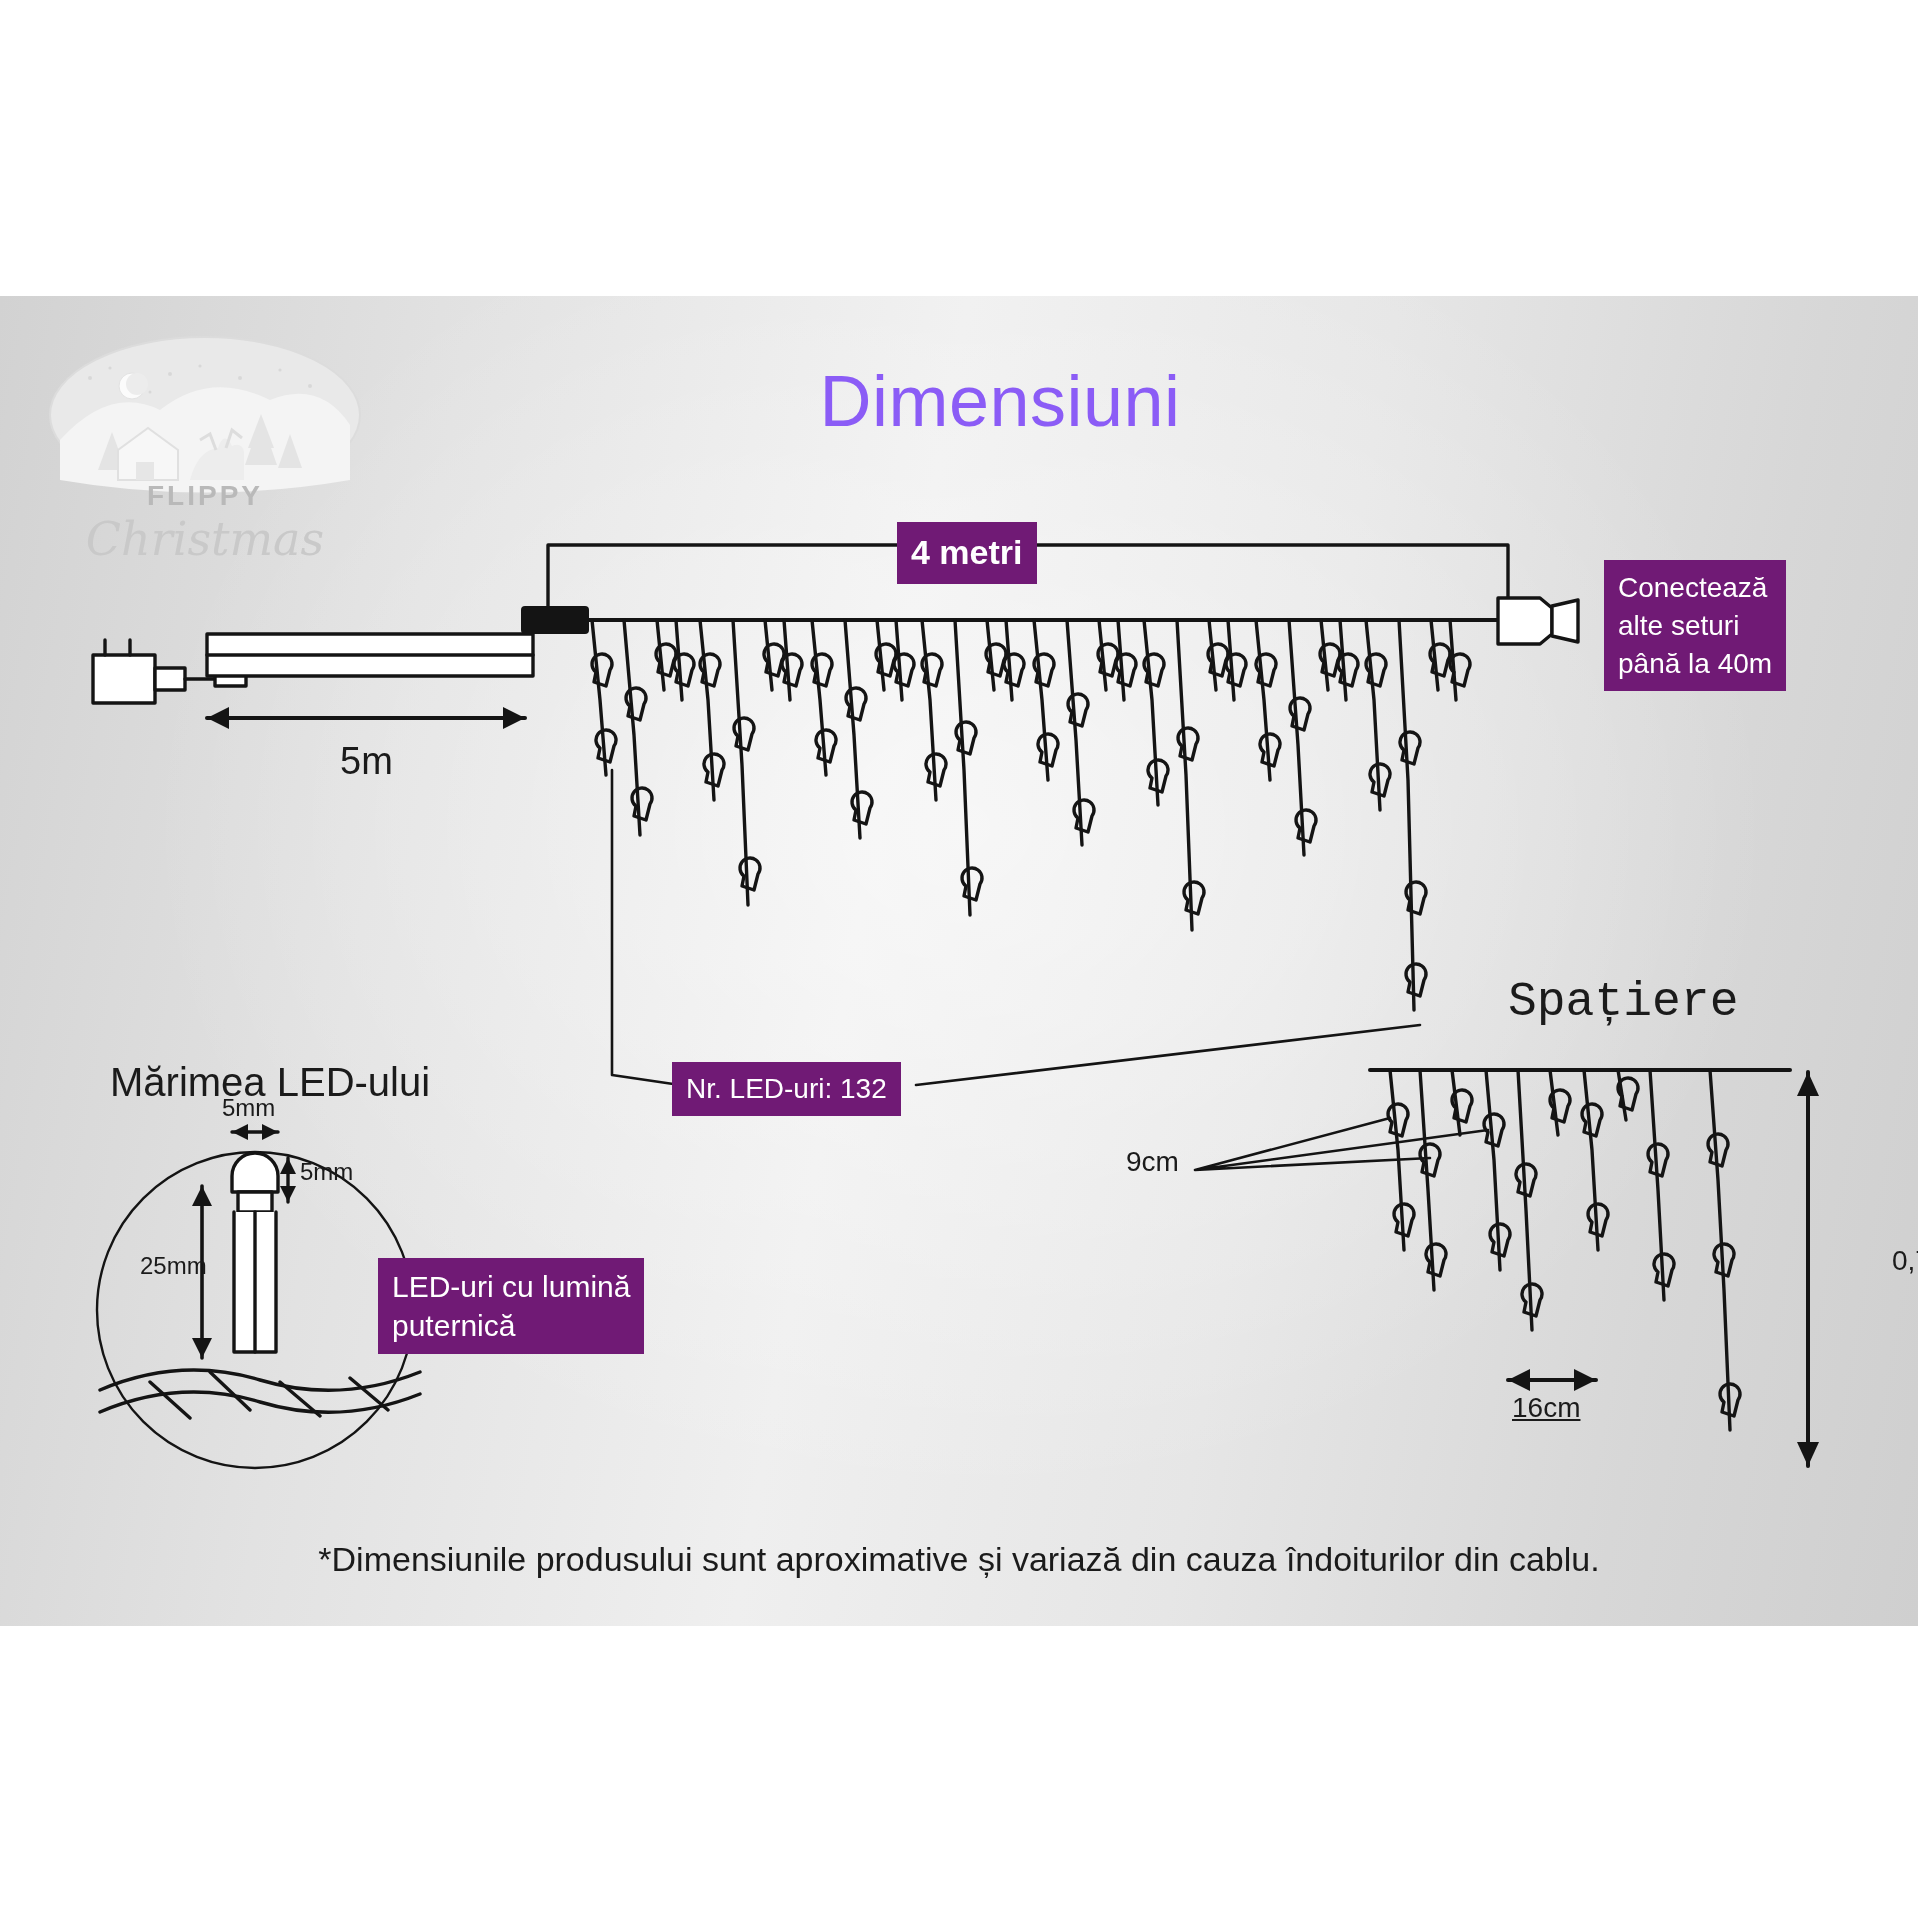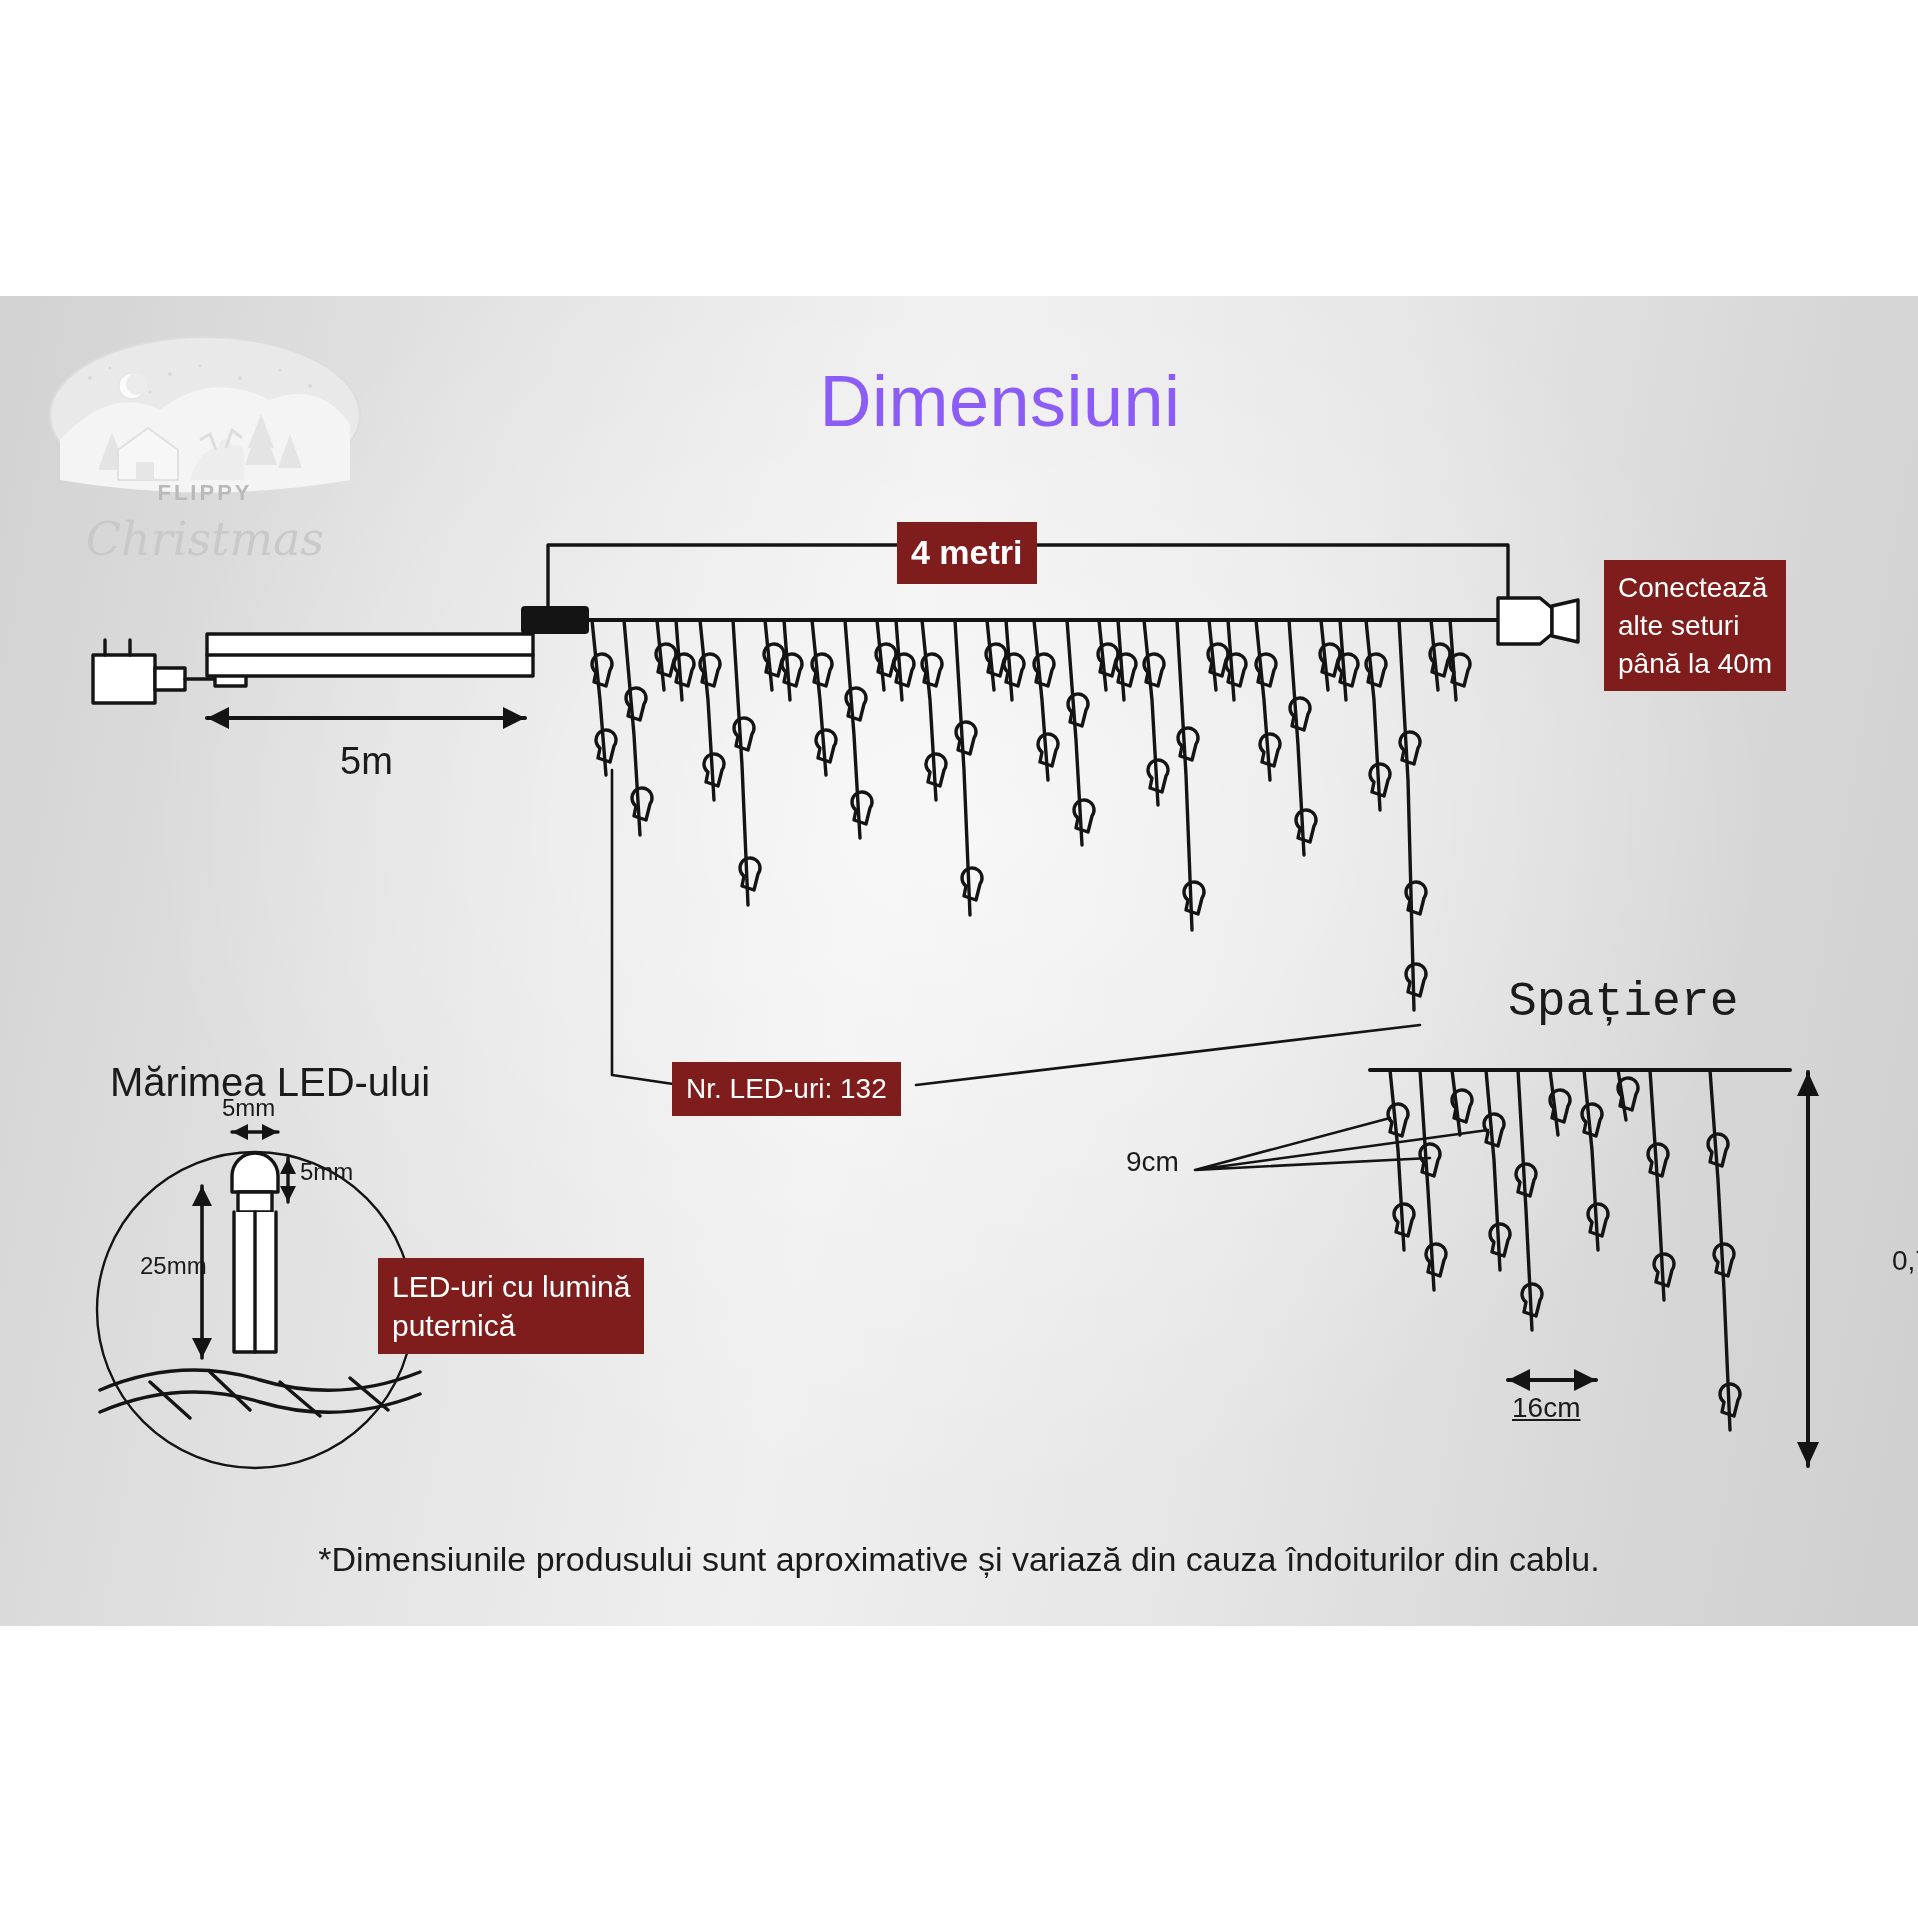--- a/index.html
+++ b/index.html
@@ -33,21 +33,21 @@
     position:absolute;
     left:690px;top:360px;
     width:620px;
     text-align:center;
     font-size:72px;
     color:#8b5cf6;
     letter-spacing:.5px;
   }
   .lbl-black{
     position:absolute;
-    background:#7f1d1d;
+    background:#701a75;
     color:#fff;
     font-size:27px;
     line-height:1.28;
     padding:9px 14px;
     white-space:pre-line;
   }
   .plain{
     position:absolute;
     color:#1b1b1b;
   }
@@ -58,21 +58,21 @@
     text-align:center;
     font-size:34px;
     color:#1b1b1b;
   }
   
   .logo-wrap{
     position:absolute;left:40px;top:330px;width:330px;height:260px;
   }
   .logo-text1{
     position:absolute;left:0;top:150px;width:330px;text-align:center;
-    font-size:22px;color:#b9b9b9;letter-spacing:3px;font-weight:bold;
+    font-size:28px;color:#b9b9b9;letter-spacing:3px;font-weight:bold;
   }
   .logo-text2{
     position:absolute;left:0;top:182px;width:330px;text-align:center;
     font-size:46px;color:#c9c9c9;font-family:"DejaVu Serif",serif;font-style:italic;
   }
 </style>
 </head>
 <body>
 
 <div id="stage">

